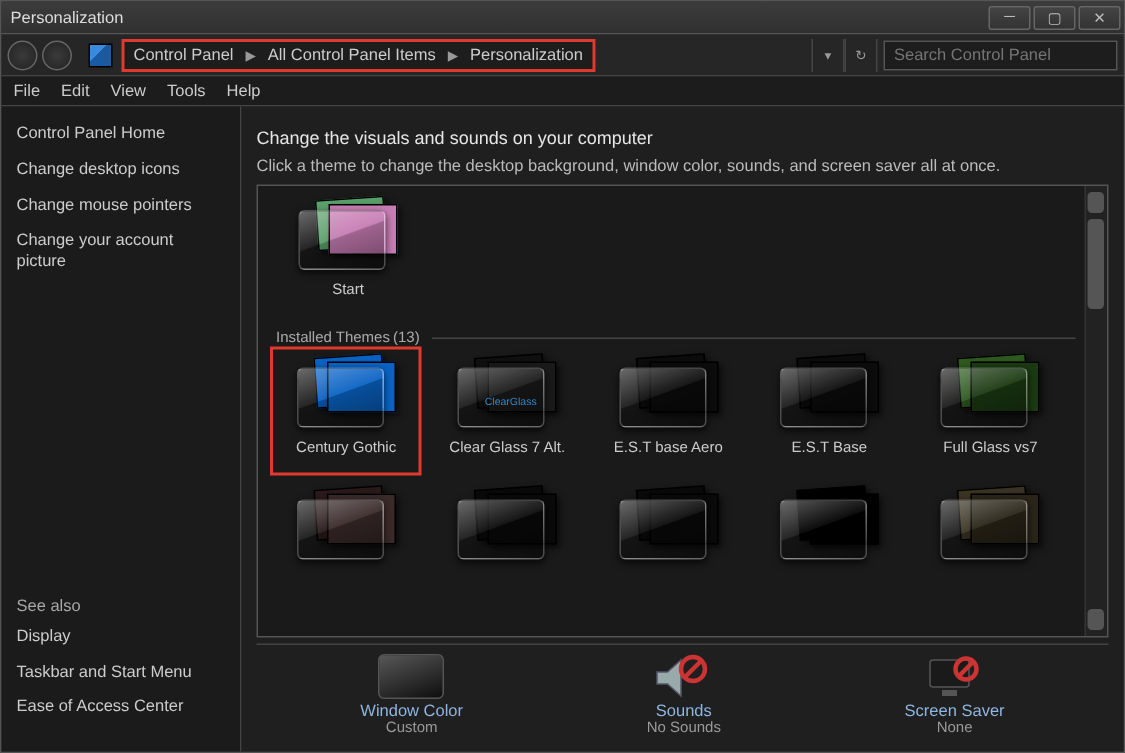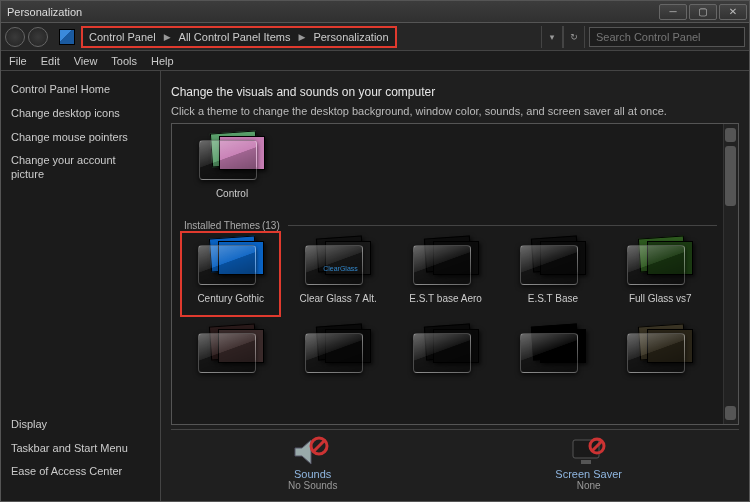--- a/index.html
+++ b/index.html
@@ -207,20 +207,21 @@
     <span>Help</span>
   </div>
 
   <div class="body">
     <div class="sidebar">
       <a>Control Panel Home</a>
       <a>Change desktop icons</a>
       <a>Change mouse pointers</a>
       <a>Change your account picture</a>
       <div class="push"></div>
+      <div class="see-also">See also</div>
       <a>Display</a>
       <a>Taskbar and Start Menu</a>
       <a>Ease of Access Center</a>
     </div>
 
     <div class="main">
       <div class="heading">Change the visuals and sounds on your computer</div>
       <div class="subheading">Click a theme to change the desktop background, window color, sounds, and screen saver all at once.</div>
 
       <div class="themes-frame">
@@ -230,21 +231,21 @@
           <div class="scrollthumb" style="bottom:4px;height:14px"></div>
         </div>
         <div class="themes-scroll">
           <div class="row" id="row-top">
               <div class="theme">
                 <div class="thumb">
                   <div class="bg1" style="background:#5aa06b"></div>
                   <div class="bg2" style="background:#c77db4"></div>
                   <div class="glass"></div>
                 </div>
-                <div class="theme-label">Control</div>
+                <div class="theme-label">Start</div>
               </div>
             </div>
           <div class="group-label">
             <span>Installed Themes</span>
               <span class="count">(13)</span>
             <span class="line"></span>
           </div>
           <div class="row" id="row-inst1">
               <div class="theme sel">
                 <div class="thumb">
@@ -327,20 +328,25 @@
                   <div class="bg2" style="background:#2a2518"></div>
                   <div class="glass"></div>
                 </div>
                 <div class="theme-label"></div>
               </div>
             </div>
         </div>
       </div>
 
       <div class="bottombar">
+        <div class="setting">
+          <div class="icon ic-col"></div>
+          <div class="lab">Window Color</div>
+          <div class="val">Custom</div>
+        </div>
         <div class="setting">
           <div class="icon ic-snd">
             <svg viewBox="0 0 40 32">
                 <path d="M4 12h7l9-8v24l-9-8H4z" fill="#9aa" stroke="#556"></path>
                 <circle cx="28" cy="10" r="8" fill="none" stroke="#c33" stroke-width="3"></circle>
                 <line x1="22" y1="16" x2="34" y2="4" stroke="#c33" stroke-width="3"></line>
               </svg>
           </div>
           <div class="lab">Sounds</div>
           <div class="val">No Sounds</div>

